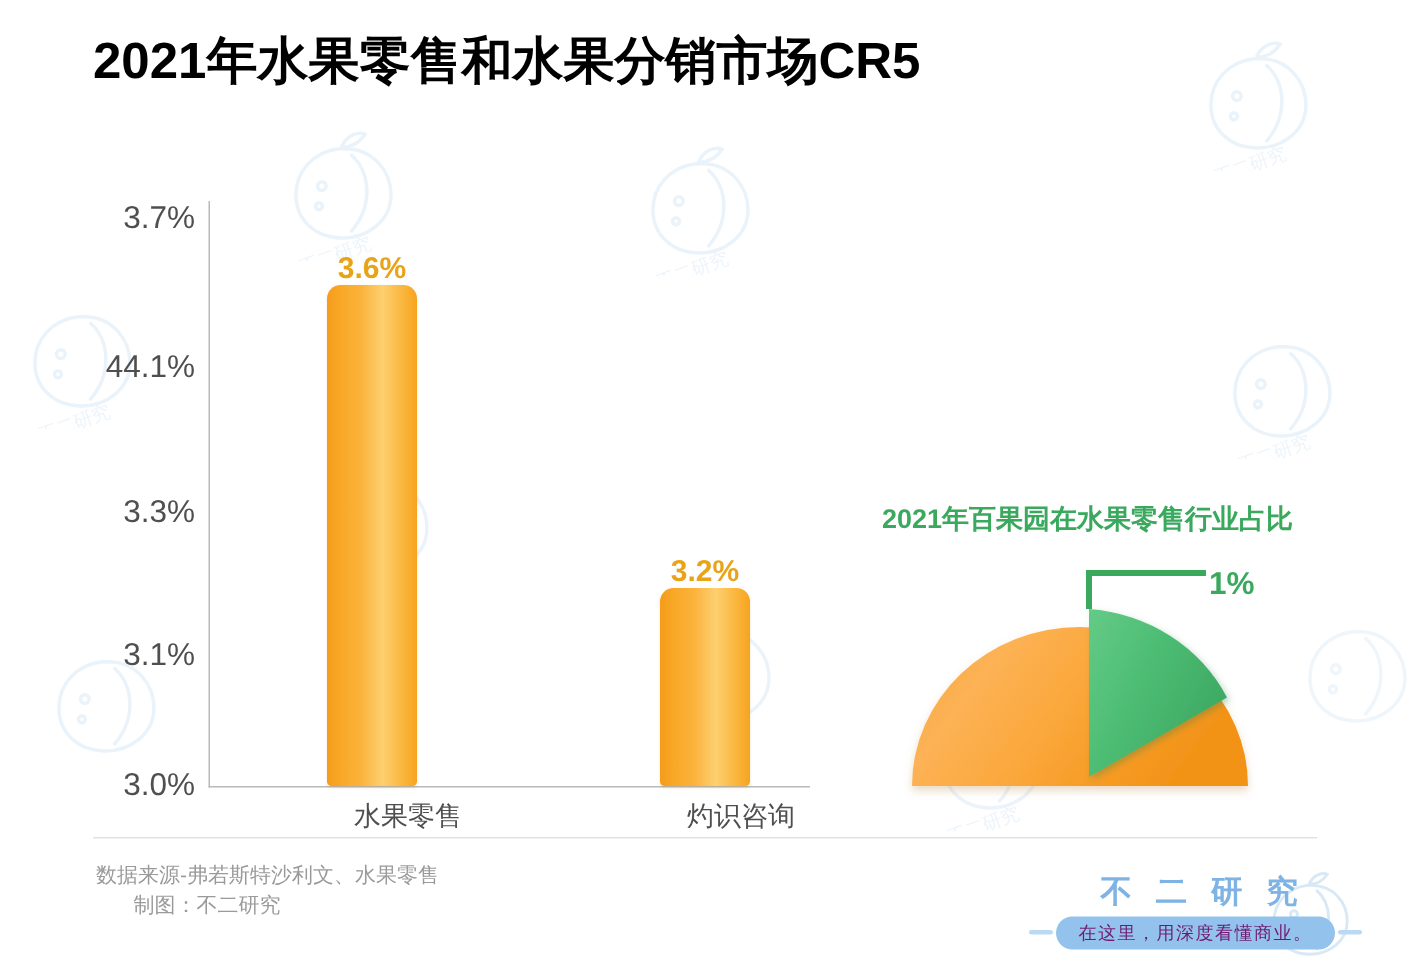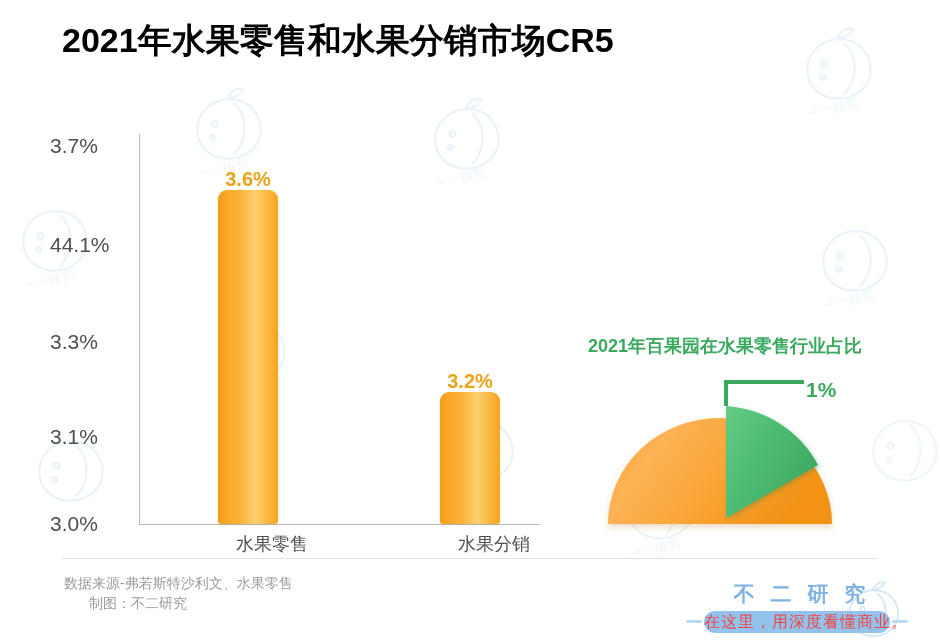--- a/index.html
+++ b/index.html
@@ -61,20 +61,21 @@
     left: 139px;
     top: 524px;
     width: 401px;
     height: 1px;
     background: #b9b9b9;
     z-index: 3;
   }
   .ytick {
     position: absolute;
     right: 0;
+    text-align: right;
     width: 80px;
     font-size: 21px;
     color: #4f4f4f;
     transform: translateY(-50%);
     z-index: 3;
   }
   .ytick-wrap { position:absolute; left:48px; top:0; width:82px; height:644px; z-index:3; }
 
   
   .bar {
@@ -181,22 +182,22 @@
     height: 22px;
     border-radius: 11px;
     background: #93c3ec;
   }
   .logo-tag {
     position: absolute;
     left: 4px; top: 31px;
     width: 186px; height: 22px;
     line-height: 22px;
     text-align: center;
-    font-size: 16px;
-    color: #ef4444;
+    font-size: 12px;
+    color: #701a75;
     letter-spacing: 1px;
     white-space: nowrap;
   }
   .logo-dash {
     position: absolute;
     top: 40px;
     width: 16px; height: 3px;
     background: #bcd9f3;
     border-radius: 2px;
   }
@@ -358,21 +359,21 @@
     <div class="ytick" style="top:524px;">3.0%</div>
   </div>
 
   <div class="bar" style="left:218px;top:190px;width:60px;height:334px;"></div>
   <div class="bar-label" style="left:198px;top:168px;width:100px;">3.6%</div>
 
   <div class="bar" style="left:440px;top:392px;width:60px;height:132px;"></div>
   <div class="bar-label" style="left:420px;top:370px;width:100px;">3.2%</div>
 
   <div class="cat-label" style="left:188px;top:532px;width:120px;">水果零售</div>
-  <div class="cat-label" style="left:410px;top:532px;width:120px;">水果分销</div>
+  <div class="cat-label" style="left:410px;top:532px;width:120px;">灼识咨询</div>
 
   <div class="green-title">2021年百果园在水果零售行业占比</div>
 
   <div class="dome-wrap">
     <svg viewBox="0 0 270 170">
       <defs>
         <linearGradient id="domeGrad" x1="0" y1="0" x2="1" y2="0.35">
           <stop offset="0%" stop-color="#f7a43a"></stop>
           <stop offset="28%" stop-color="#fcb255"></stop>
           <stop offset="52%" stop-color="#fba93f"></stop>

